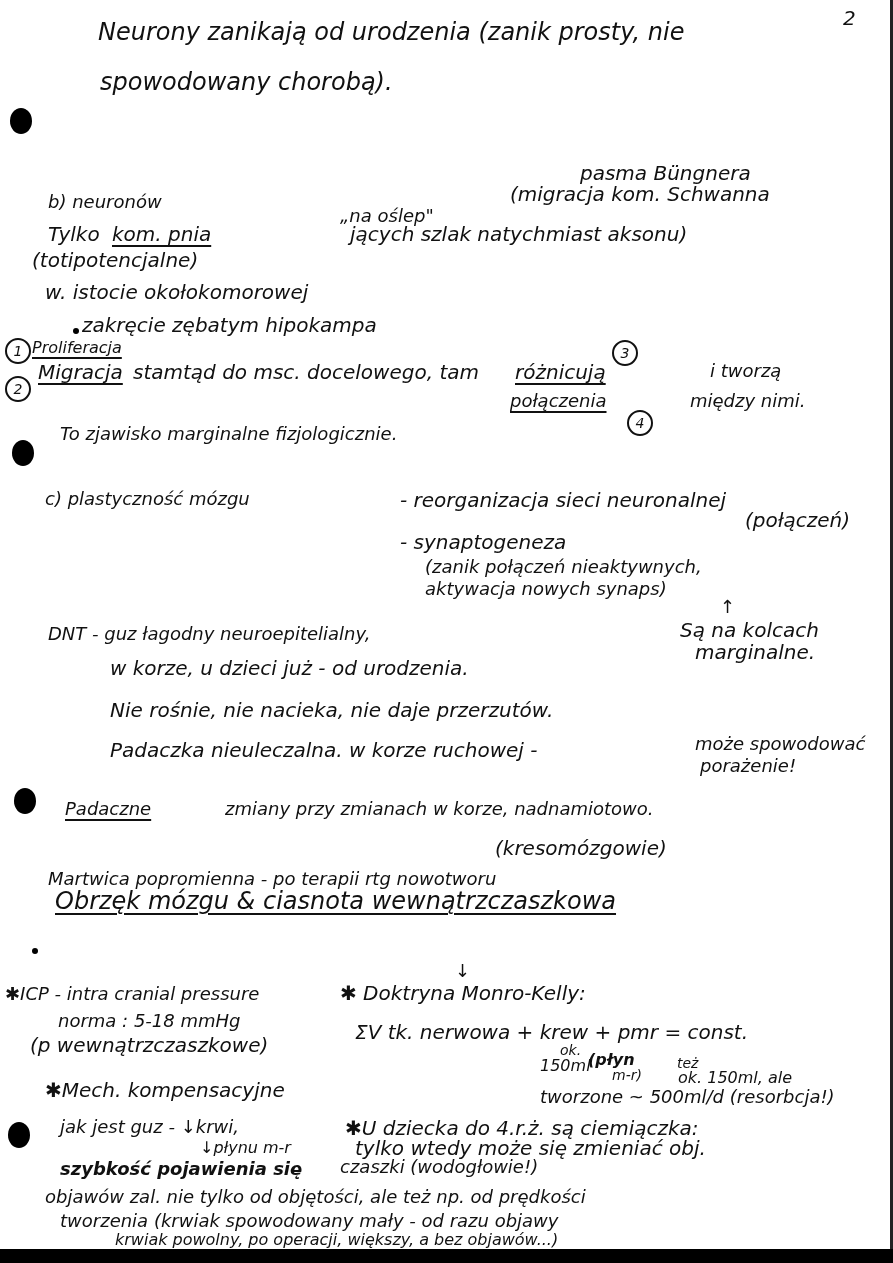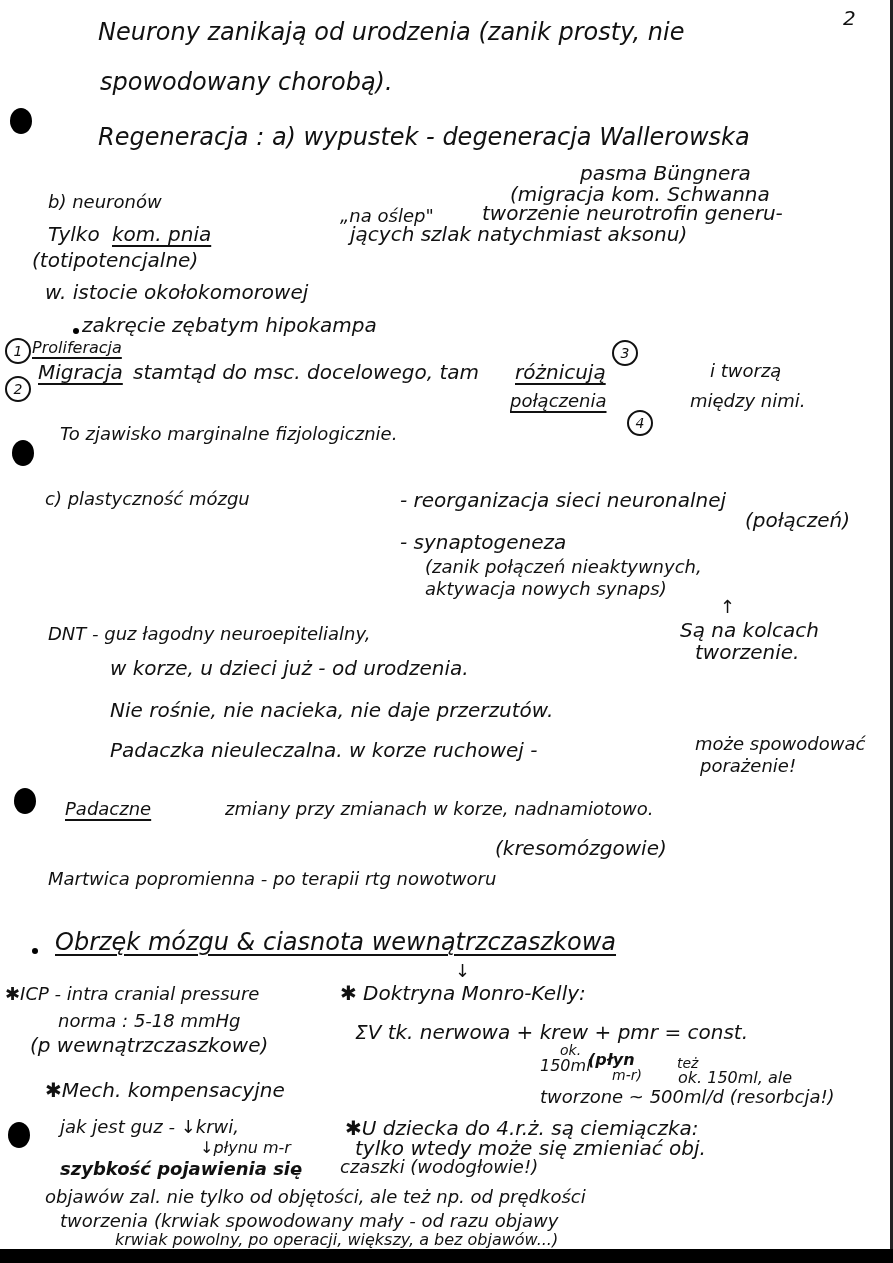--- a/index.html
+++ b/index.html
@@ -30,26 +30,24 @@
 <div class="page">
   <div class="edge-right"></div>
   <div class="edge-bottom"></div>
 
   <span class="t s20" style="left:843px;top:8px;">2</span>
 
   <span class="t s24" style="left:98px;top:20px;">Neurony zanikają od urodzenia (zanik prosty, nie</span>
   <span class="t s24" style="left:100px;top:70px;">spowodowany chorobą).</span>
 
   <div class="bullet" style="left:10px;top:108px;"></div>
-  <span class="t s24" style="left:98px;top:125px;">Regeneracja : a) wypustek - degeneracja Wallerowska</span>
   <span class="t s20" style="left:580px;top:163px;">pasma Büngnera</span>
   <span class="t s20" style="left:510px;top:184px;">(migracja kom. Schwanna</span>
   <span class="t s22" style="left:48px;top:193px;">b) neuronów</span>
   <span class="t s18" style="left:340px;top:207px;">„na oślep"</span>
-  <span class="t s20" style="left:482px;top:203px;">tworzenie neurotrofin generu-</span>
   <span class="t s20" style="left:48px;top:224px;">Tylko</span>
   <span class="t s20 u" style="left:112px;top:224px;">kom. pnia</span>
   <span class="t s20" style="left:350px;top:224px;">jących szlak natychmiast aksonu)</span>
   <span class="t s20" style="left:32px;top:250px;">(totipotencjalne)</span>
   <span class="t s20" style="left:45px;top:282px;">w. istocie okołokomorowej</span>
 
   <div class="dot" style="left:73px;top:328px;"></div>
   <span class="t s20" style="left:82px;top:315px;">zakręcie zębatym hipokampa</span>
   <div class="circled" style="left:5px;top:338px;">1</div>
   <span class="t s16 u" style="left:32px;top:340px;">Proliferacja</span>
@@ -67,37 +65,37 @@
   <span class="t s22" style="left:60px;top:425px;">To zjawisko marginalne fizjologicznie.</span>
 
   <span class="t s22" style="left:45px;top:490px;">c) plastyczność mózgu</span>
   <span class="t s20" style="left:400px;top:490px;">- reorganizacja sieci neuronalnej</span>
   <span class="t s20" style="left:745px;top:510px;">(połączeń)</span>
   <span class="t s20" style="left:400px;top:532px;">- synaptogeneza</span>
   <span class="t s18" style="left:425px;top:558px;">(zanik połączeń nieaktywnych,</span>
   <span class="t s18" style="left:425px;top:580px;">aktywacja nowych synaps)</span>
   <span class="arrow" style="left:720px;top:596px;">↑</span>
   <span class="t s20" style="left:680px;top:620px;">Są na kolcach</span>
-  <span class="t s20" style="left:695px;top:642px;">tworzenie.</span>
+  <span class="t s20" style="left:695px;top:642px;">marginalne.</span>
 
   <span class="t s22" style="left:48px;top:625px;">DNT - guz łagodny neuroepitelialny,</span>
   <span class="t s20" style="left:110px;top:658px;">w korze, u dzieci już - od urodzenia.</span>
   <span class="t s20" style="left:110px;top:700px;">Nie rośnie, nie nacieka, nie daje przerzutów.</span>
   <span class="t s20" style="left:110px;top:740px;">Padaczka nieuleczalna.  w korze ruchowej -</span>
   <span class="t s18" style="left:695px;top:735px;">może spowodować</span>
   <span class="t s18" style="left:700px;top:757px;">porażenie!</span>
 
   <div class="bullet" style="left:14px;top:788px;"></div>
   <span class="t s22 u" style="left:65px;top:800px;">Padaczne</span>
   <span class="t s22" style="left:225px;top:800px;">zmiany przy zmianach w korze, nadnamiotowo.</span>
   <span class="t s20" style="left:495px;top:838px;">(kresomózgowie)</span>
   <span class="t s22" style="left:48px;top:870px;">Martwica popromienna - po terapii rtg nowotworu</span>
 
   <div class="dot" style="left:32px;top:948px;"></div>
-  <span class="t s24 u" style="left:55px;top:930px;">Obrzęk mózgu &amp; ciasnota wewnątrzczaszkowa</span>
+  <span class="t s24 u" style="left:55px;top:889px;">Obrzęk mózgu &amp; ciasnota wewnątrzczaszkowa</span>
   <span class="arrow" style="left:455px;top:960px;">↓</span>
 
   <span class="t s18" style="left:5px;top:985px;">✱ICP - intra cranial pressure</span>
   <span class="t s20" style="left:340px;top:983px;">✱ Doktryna Monro-Kelly:</span>
   <span class="t s18" style="left:58px;top:1012px;">norma : 5-18 mmHg</span>
   <span class="t s20" style="left:355px;top:1022px;">ΣV tk. nerwowa + krew + pmr = const.</span>
   <span class="t s20" style="left:30px;top:1035px;">(p wewnątrzczaszkowe)</span>
 
   <span class="t s14" style="left:560px;top:1043px;">ok.</span>
   <span class="t s16" style="left:540px;top:1058px;">150ml</span>

